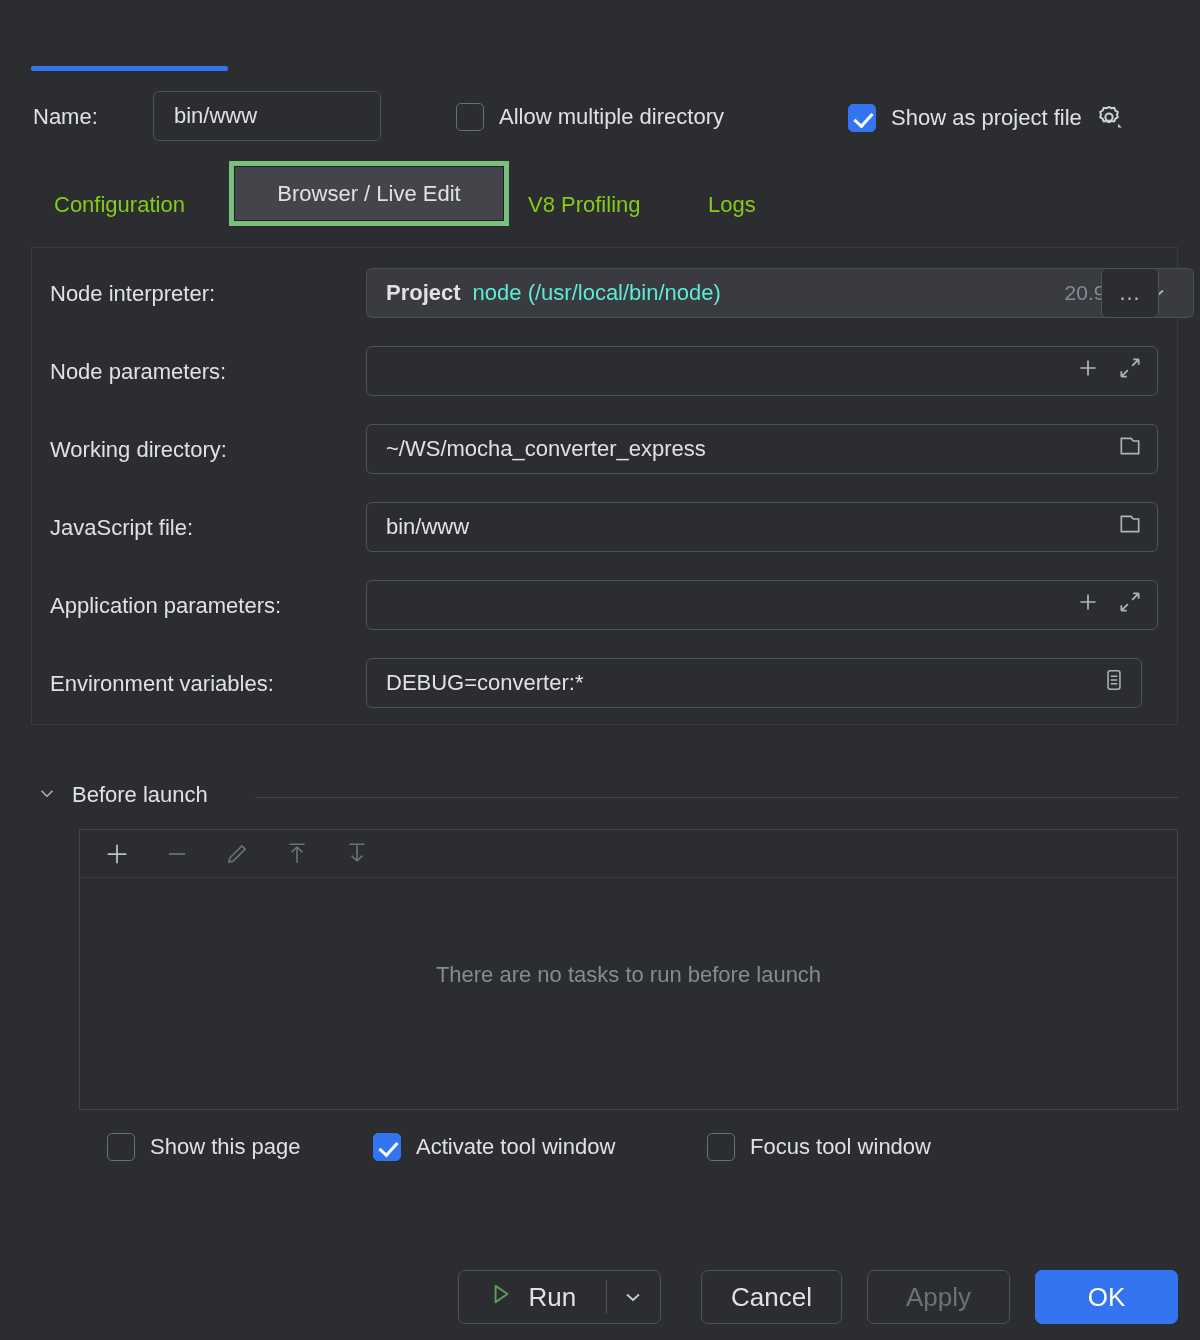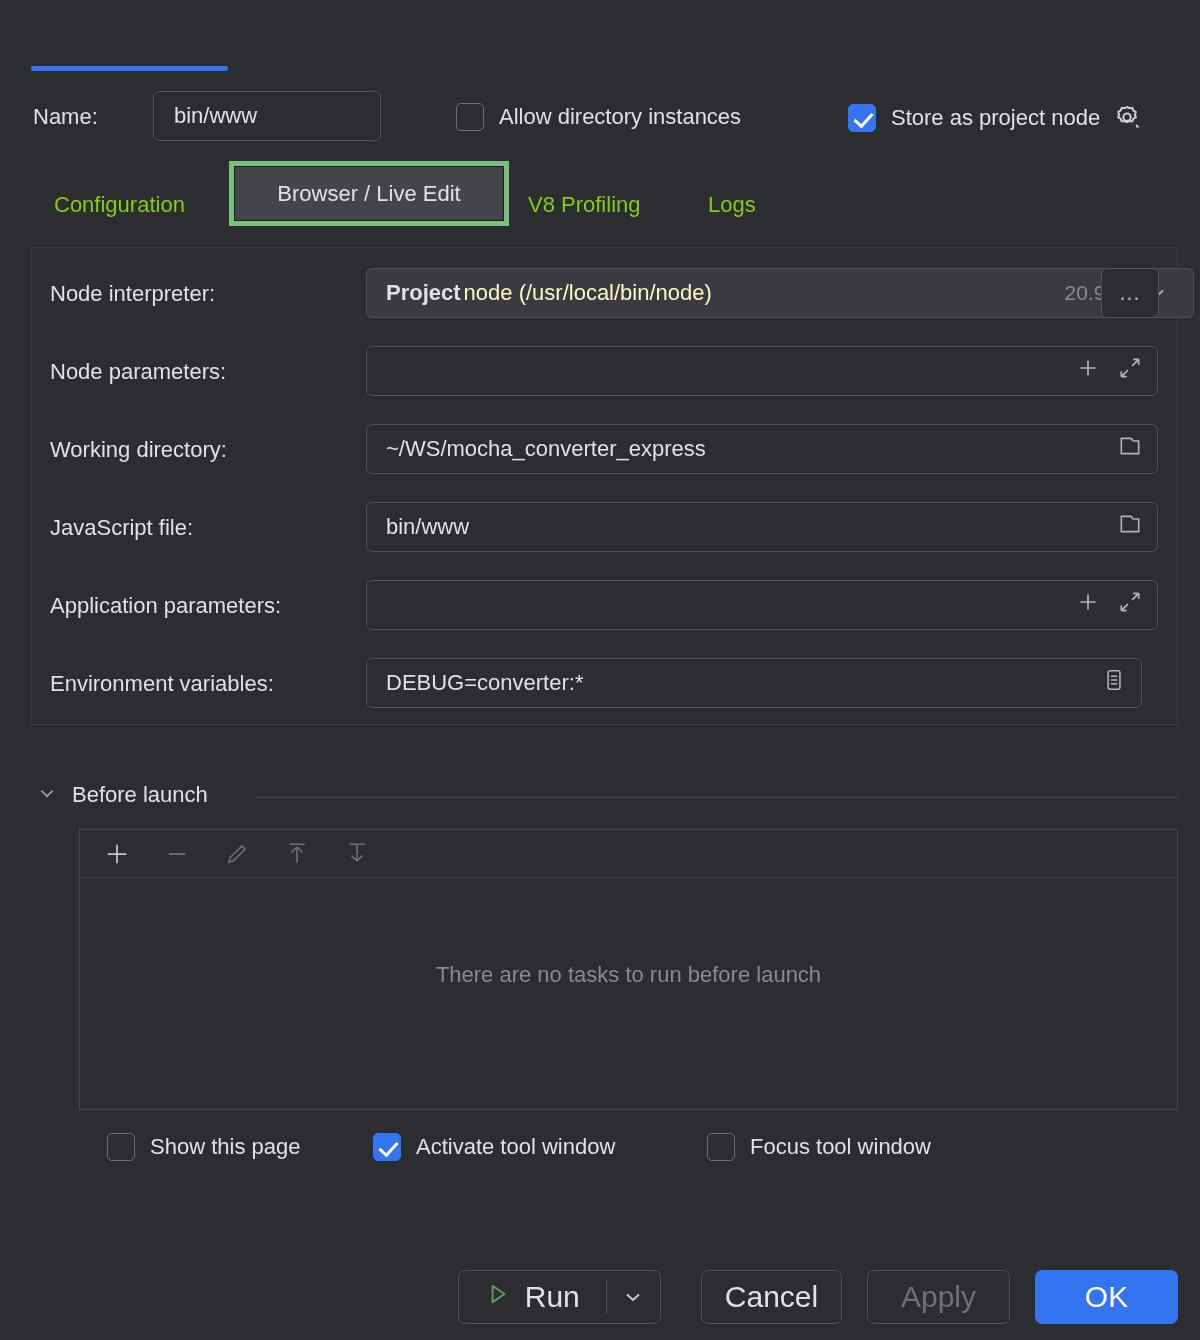--- a/index.html
+++ b/index.html
@@ -96,21 +96,21 @@
   }
   .field .ftext { padding-left: 19px; white-space: nowrap; }
   .field .ficons {
     position: absolute; right: 14px; top: 0; height: 100%;
     display: flex; align-items: center; gap: 16px;
   }
   .interp-field {
     background: #393b40; border-color: #4a4d52;
   }
   .interp-strong { padding-left: 19px; font-weight: bold; color: #dfe1e5; }
-  .interp-dim { margin-left: 3px; color: #fef9c3; }
+  .interp-dim { margin-left: 12px; color: #5eead4; }
   .interp-ver { position: absolute; right: 70px; color: #868a91; font-size: 21px; margin-left: 10px; }
   .interp-chev { position: absolute; right: 24px; display: flex; align-items: center; }
   .dots-btn {
     position: absolute; height: 50px; width: 58px;
     border: 1px solid #4e5157; border-radius: 6px; background: #2b2d30;
     display: flex; align-items: center; justify-content: center;
     font-size: 22px; color: #b9bcc2; letter-spacing: 1px;
   }
 
   
@@ -145,21 +145,21 @@
   .cb-activate { left: 373px; }
   .cb-focus { left: 707px; }
 
   
   .footer { position: absolute; left: 0; top: 1270px; width: 1200px; height: 56px; }
   .btn {
     position: absolute; height: 54px;
     border: 1px solid #4e5157; border-radius: 7px;
     background: #2b2d30;
     display: flex; align-items: center; justify-content: center;
-    font-size: 30px; color: #dfe1e5;
+    font-size: 26px; color: #dfe1e5;
   }
   .btn-run { left: 458px; top: 0; width: 203px; padding: 0; }
   .run-main {
     display: flex; align-items: center; justify-content: center;
     gap: 14px; width: 148px; height: 100%;
   }
   .run-sep { width: 1px; height: 34px; background: #4e5157; }
   .run-arrow { width: 54px; height: 100%; display: flex; align-items: center; justify-content: center; }
   .btn-cancel { left: 701px; top: 0; width: 141px; }
   .btn-apply { left: 867px; top: 0; width: 143px; color: #6d7177; }
@@ -174,26 +174,26 @@
 <div class="dialog">
 
 
   <div class="name-row">
     <div class="name-label">Name:</div>
     <div class="name-field">bin/www</div>
   </div>
 
   <div class="cbx-wrap allow-multi">
     <span class="cbx"></span>
-    <span class="cbx-label">Allow directory instances</span>
+    <span class="cbx-label">Allow multiple directory</span>
   </div>
 
   <div class="cbx-wrap store-proj">
     <span class="cbx checked"></span>
-    <span class="cbx-label">Store as project node</span>
+    <span class="cbx-label">Show as project file</span>
     <span class="gear-icon">
       <svg width="30" height="30" viewBox="0 0 24 24" fill="none" stroke="#cdd0d6" stroke-width="1.6">
         <path d="M12 3.2l2.0 1.0 2.2-.3 .9 2.1 1.9 1.2-.6 2.1.6 2.1-1.9 1.2-.9 2.1-2.2-.3-2.0 1.0-2.0-1.0-2.2.3-.9-2.1-1.9-1.2.6-2.1-.6-2.1 1.9-1.2 .9-2.1 2.2 .3z"></path>
         <circle cx="12" cy="11.3" r="2.9"></circle>
         <path d="M19.3 16.6 L22.2 19.6 L19.3 19.6 Z" fill="#cdd0d6" stroke="none"></path>
       </svg>
     </span>
   </div>
 
   <div class="tabs">

